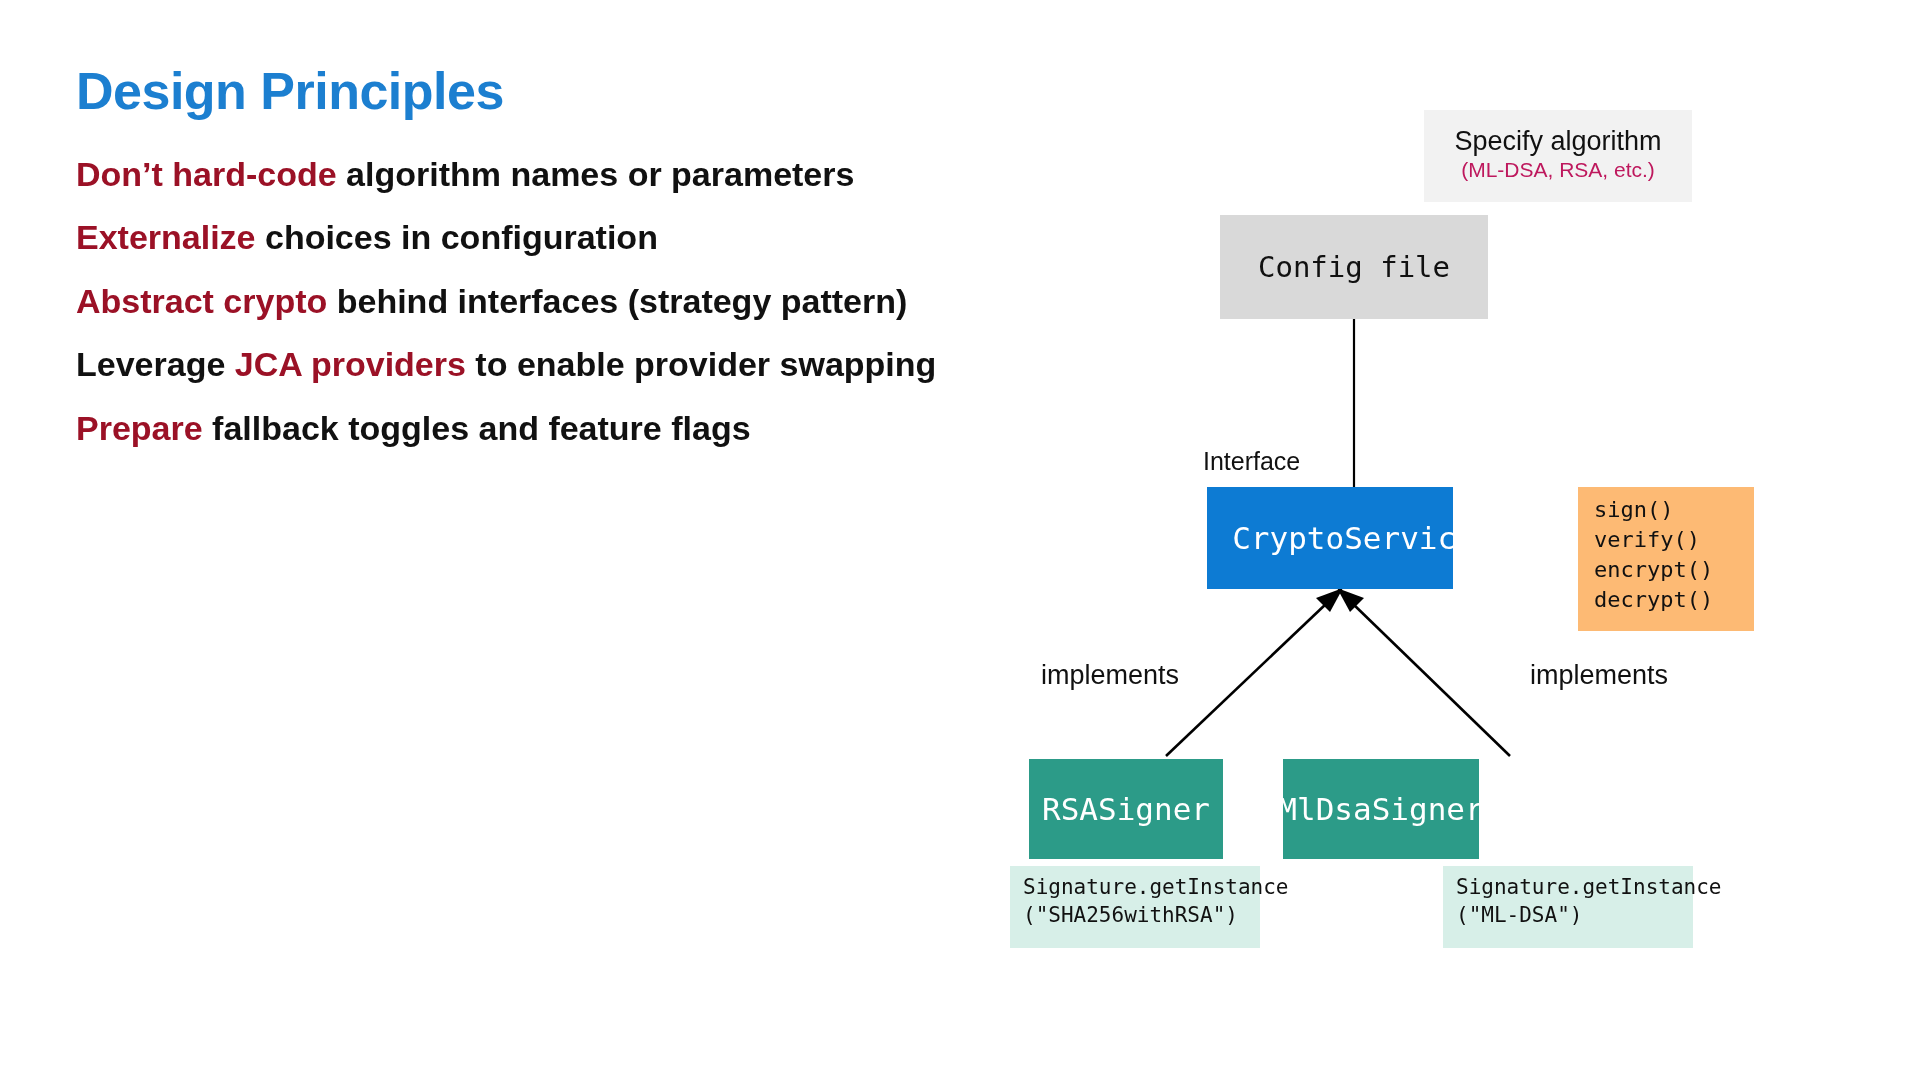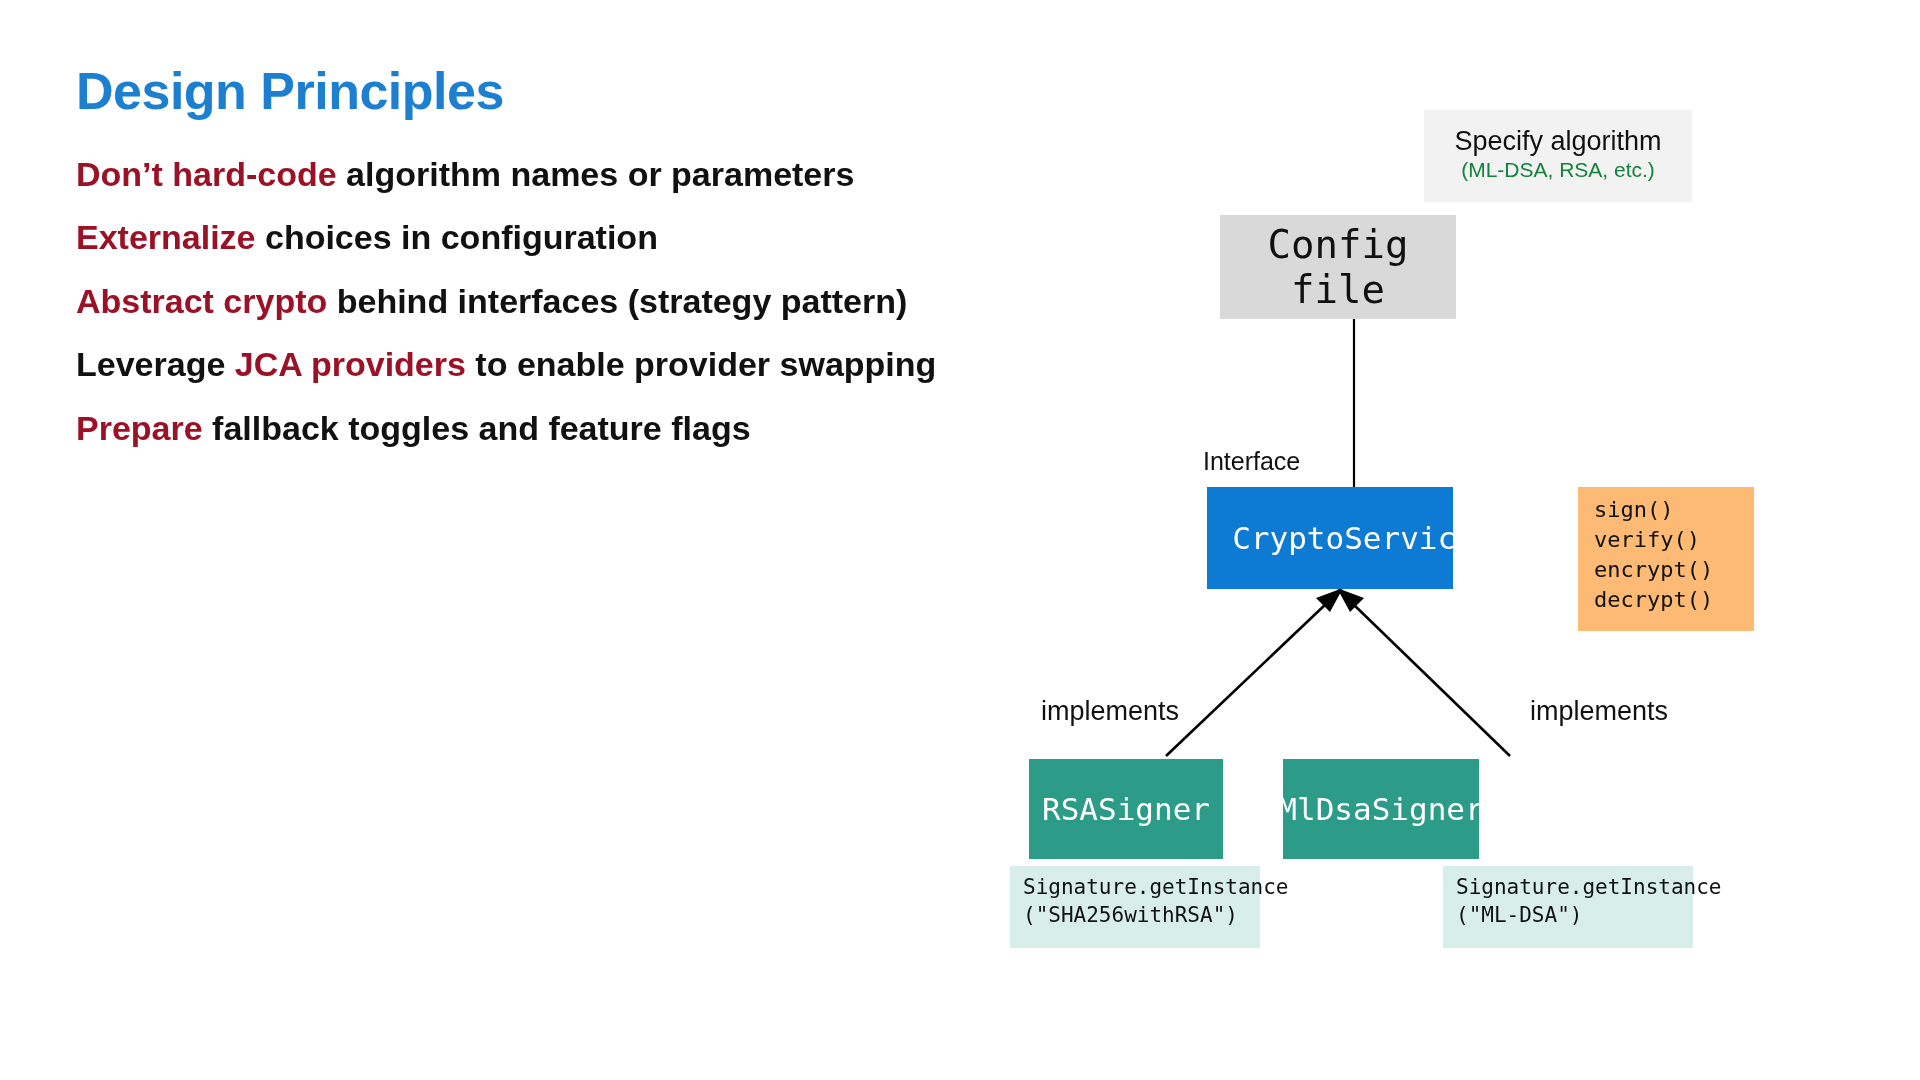--- a/index.html
+++ b/index.html
@@ -83,33 +83,33 @@
     justify-content: center;
     padding-bottom: 4px;
   }
   #specify-algorithm-title {
     font-size: 27px;
     color: #111111;
     line-height: 1.12;
   }
   #specify-algorithm-sub {
     font-size: 21px;
-    color: #15803d;
+    color: #be185d;
     line-height: 1.15;
     margin-top: 1px;
   }
 
   #config-file-box {
     left: 1220px;
     top: 215px;
-    width: 236px;
+    width: 268px;
     height: 104px;
     background: #D9D9D9;
     font-family: "DejaVu Sans Mono", "Liberation Mono", monospace;
-    font-size: 39px;
+    font-size: 29px;
     color: #111111;
   }
 
   #cryptoservice-box {
     left: 1207px;
     top: 487px;
     width: 246px;
     height: 102px;
     background: #0D7BD3;
     font-family: "DejaVu Sans Mono", "Liberation Mono", monospace;
@@ -142,21 +142,20 @@
     line-height: 1.36;
     text-align: left;
   }
   #methods-panel div { white-space: nowrap; }
 
   .impl-label {
     position: absolute;
     font-size: 27px;
     color: #111111;
     white-space: nowrap;
-    margin-top: 36px;
   }
   #implements-label-left  { left: 1041px; top: 660px; }
   #implements-label-right { left: 1530px; top: 660px; }
 
   .signer-box {
     position: absolute;
     box-sizing: border-box;
     display: flex;
     align-items: center;
     justify-content: center;

